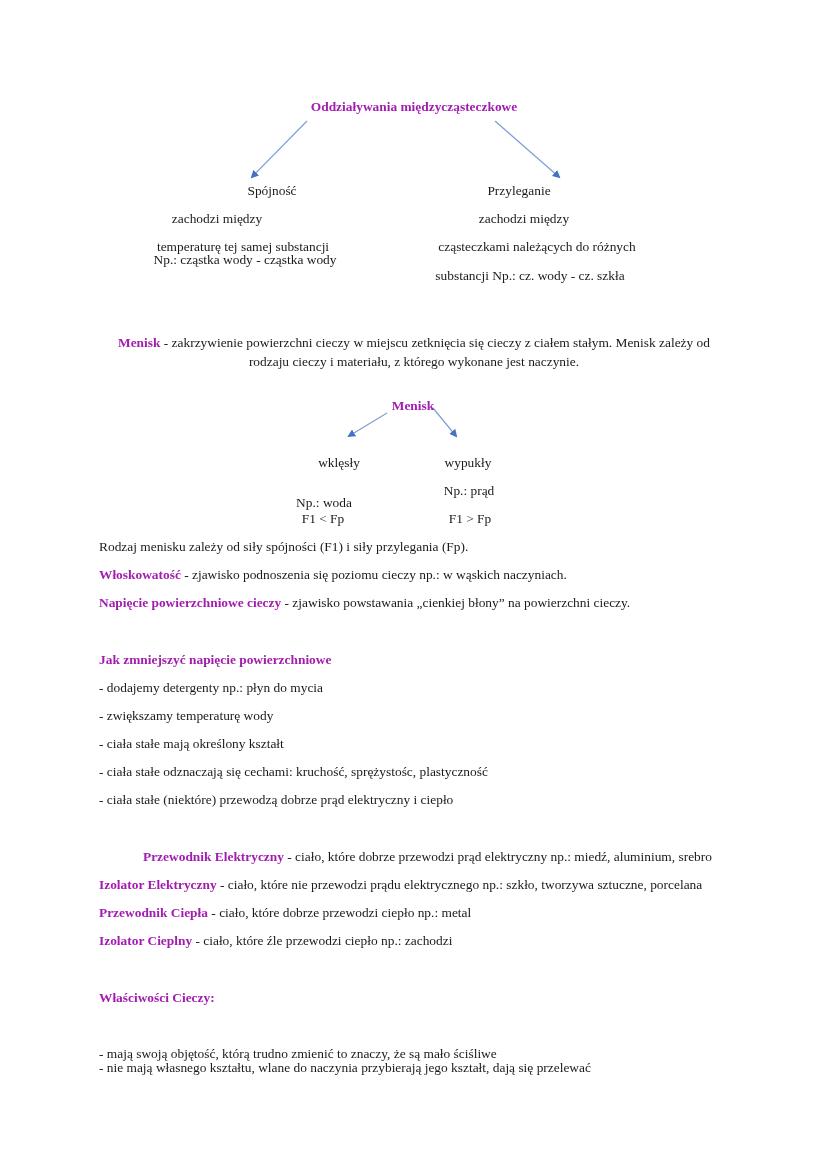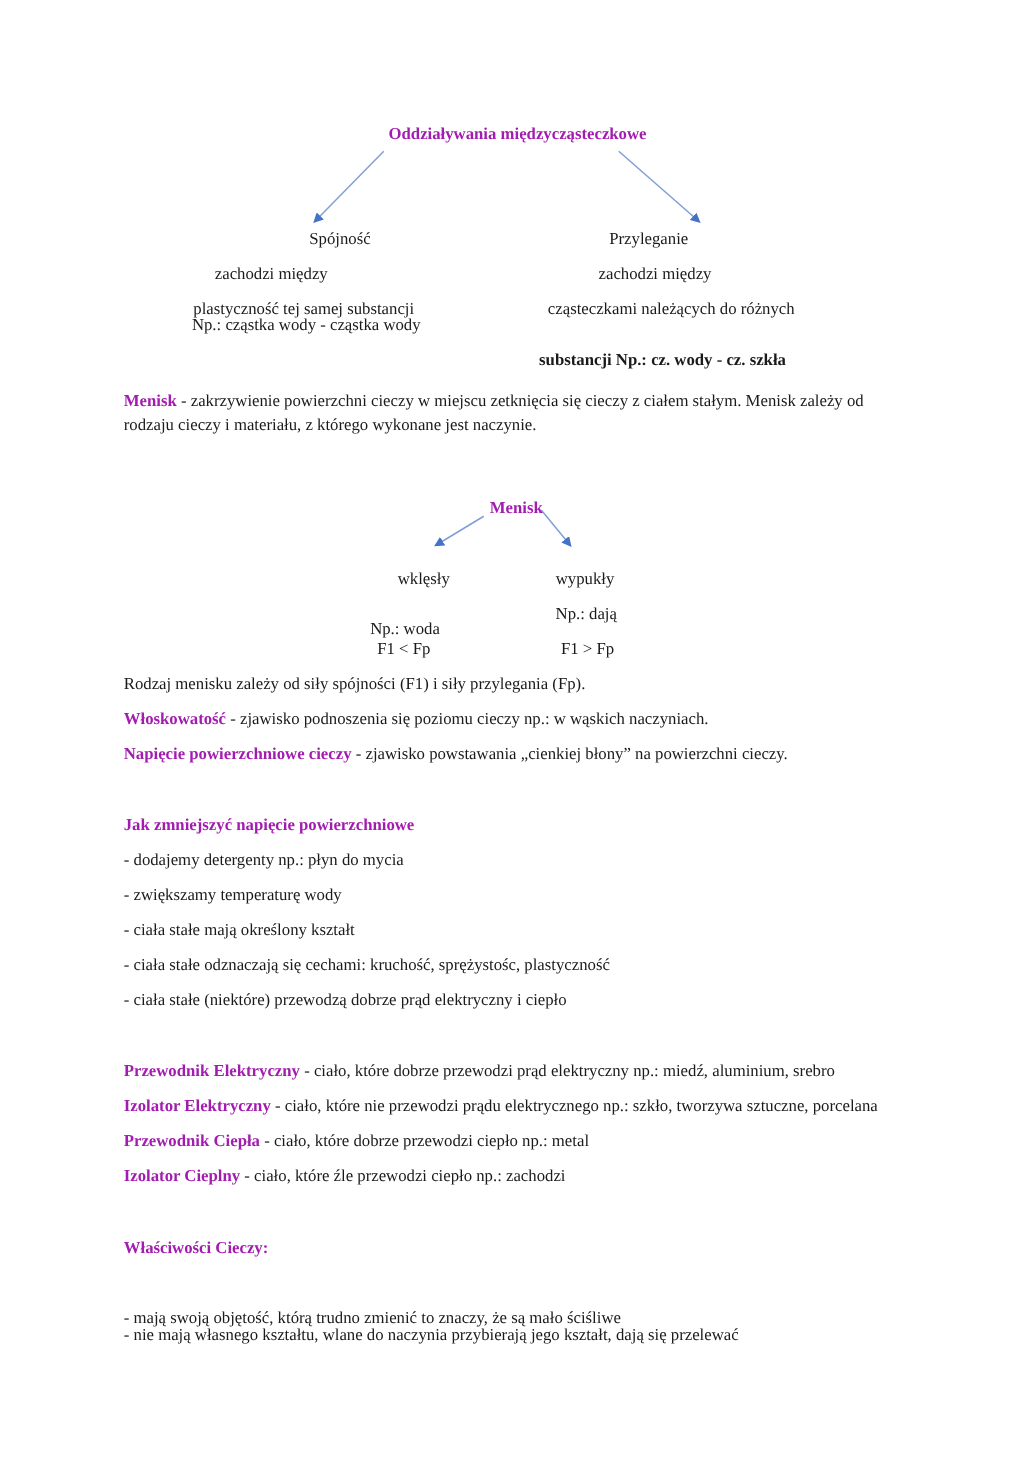--- a/index.html
+++ b/index.html
@@ -24,49 +24,49 @@
   <line x1="307" y1="121" x2="252" y2="177" stroke="#7f9fd6" stroke-width="1.2" marker-end="url(#ah)"></line>
   <line x1="495" y1="121" x2="559" y2="177" stroke="#7f9fd6" stroke-width="1.2" marker-end="url(#ah)"></line>
   <line x1="387" y1="413" x2="349" y2="436" stroke="#7f9fd6" stroke-width="1.2" marker-end="url(#ah)"></line>
   <line x1="433" y1="408" x2="456" y2="436" stroke="#7f9fd6" stroke-width="1.2" marker-end="url(#ah)"></line>
 </svg>
 
 <div class="abs center" style="left:414px; top:99px;"><b>Oddziaływania międzycząsteczkowe</b></div>
 
 <div class="abs center" style="left:232px; top:183px;margin-left:40px;">Spójność</div>
 <div class="abs center" style="left:217px; top:211px;">zachodzi między</div>
-<div class="abs center" style="left:243px; top:239px;">plastyczność tej samej substancji</div>
+<div class="abs center" style="left:243px; top:239px;">temperaturę tej samej substancji</div>
 <div class="abs center" style="left:245px; top:252px;">Np.: cząstka wody - cząstka wody</div>
 
 <div class="abs center" style="left:519px; top:183px;">Przyleganie</div>
 <div class="abs center" style="left:524px; top:211px;">zachodzi między</div>
 <div class="abs center" style="left:537px; top:239px;">cząsteczkami należących do różnych</div>
-<div class="abs center" style="left:530px; top:280px;font-weight:bold;">substancji Np.: cz. wody - cz. szkła</div>
+<div class="abs center" style="left:530px; top:268px;">substancji Np.: cz. wody - cz. szkła</div>
 
-<div class="para" style="top:311px;"><b>Menisk</b><span> - zakrzywienie powierzchni cieczy w miejscu zetknięcia się cieczy z ciałem stałym. Menisk zależy od rodzaju cieczy i materiału, z którego wykonane jest naczynie.</span></div>
+<div class="para" style="top:333px;text-align:center;"><b>Menisk</b><span> - zakrzywienie powierzchni cieczy w miejscu zetknięcia się cieczy z ciałem stałym. Menisk zależy od rodzaju cieczy i materiału, z którego wykonane jest naczynie.</span></div>
 
 <div class="abs center" style="left:413px; top:398px;"><b>Menisk</b></div>
 <div class="abs center" style="left:339px; top:455px;">wklęsły</div>
 <div class="abs center" style="left:324px; top:483px;margin-top:12px;">Np.: woda</div>
 <div class="abs center" style="left:323px; top:511px;">F1 &lt; Fp</div>
 <div class="abs center" style="left:468px; top:455px;">wypukły</div>
-<div class="abs center" style="left:469px; top:483px;">Np.: dają</div>
+<div class="abs center" style="left:469px; top:483px;">Np.: prąd</div>
 <div class="abs center" style="left:470px; top:511px;">F1 &gt; Fp</div>
 
 <div class="line" style="top:539px;">Rodzaj menisku zależy od siły spójności (F1) i siły przylegania (Fp).</div>
 <div class="line" style="top:567px;"><b>Włoskowatość</b><span> - zjawisko podnoszenia się poziomu cieczy np.: w wąskich naczyniach.</span></div>
 <div class="line" style="top:595px;"><b>Napięcie powierzchniowe cieczy</b><span> - zjawisko powstawania „cienkiej błony” na powierzchni cieczy.</span></div>
 
 <div class="line" style="top:652px;"><b>Jak zmniejszyć napięcie powierzchniowe</b></div>
 <div class="line" style="top:680px;">- dodajemy detergenty np.: płyn do mycia</div>
 <div class="line" style="top:708px;">- zwiększamy temperaturę wody</div>
 <div class="line" style="top:736px;">- ciała stałe mają określony kształt</div>
 <div class="line" style="top:764px;">- ciała stałe odznaczają się cechami: kruchość, sprężystośc, plastyczność</div>
 <div class="line" style="top:792px;">- ciała stałe (niektóre) przewodzą dobrze prąd elektryczny i ciepło</div>
 
-<div class="line" style="top:849px;"><b>Przewodnik Elektryczny</b><span> - ciało, które dobrze przewodzi prąd elektryczny np.: miedź, aluminium, srebro</span></div>
+<div class="line" style="top:849px;margin-left:44px;"><b>Przewodnik Elektryczny</b><span> - ciało, które dobrze przewodzi prąd elektryczny np.: miedź, aluminium, srebro</span></div>
 <div class="line" style="top:877px;"><b>Izolator Elektryczny</b><span> - ciało, które nie przewodzi prądu elektrycznego np.: szkło, tworzywa sztuczne, porcelana</span></div>
 <div class="line" style="top:905px;"><b>Przewodnik Ciepła</b><span> - ciało, które dobrze przewodzi ciepło np.: metal</span></div>
 <div class="line" style="top:933px;"><b>Izolator Cieplny</b><span> - ciało, które źle przewodzi ciepło np.: zachodzi</span></div>
 
 <div class="line" style="top:990px;"><b>Właściwości Cieczy:</b></div>
 <div class="line" style="top:1060px;">- nie mają własnego kształtu, wlane do naczynia przybierają jego kształt, dają się przelewać</div>
 <div class="line" style="top:1046px;">- mają swoją objętość, którą trudno zmienić to znaczy, że są mało ściśliwe</div>
 
 </body></html>

